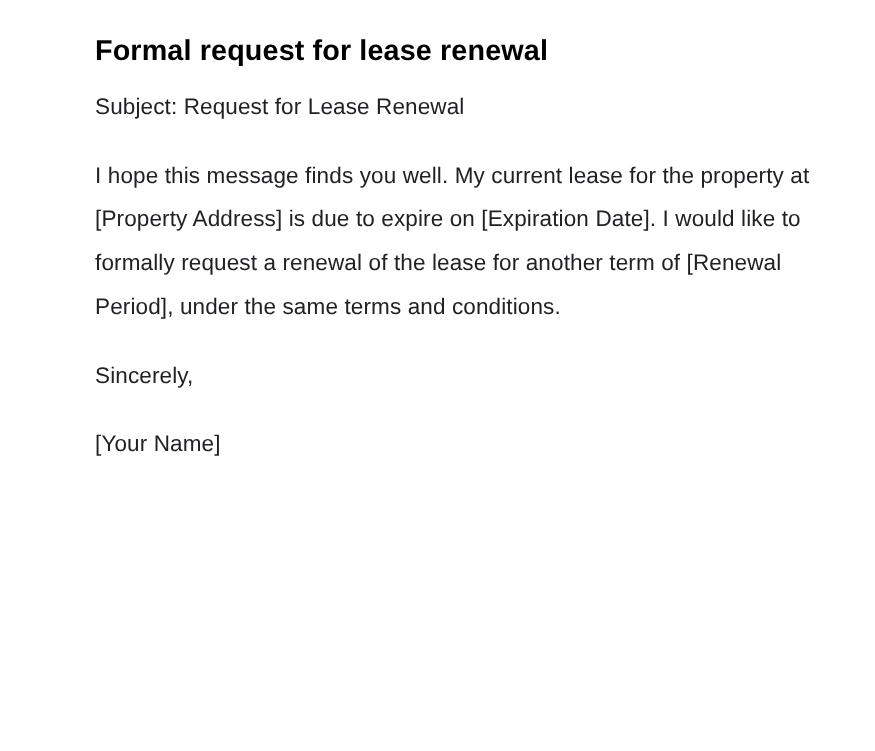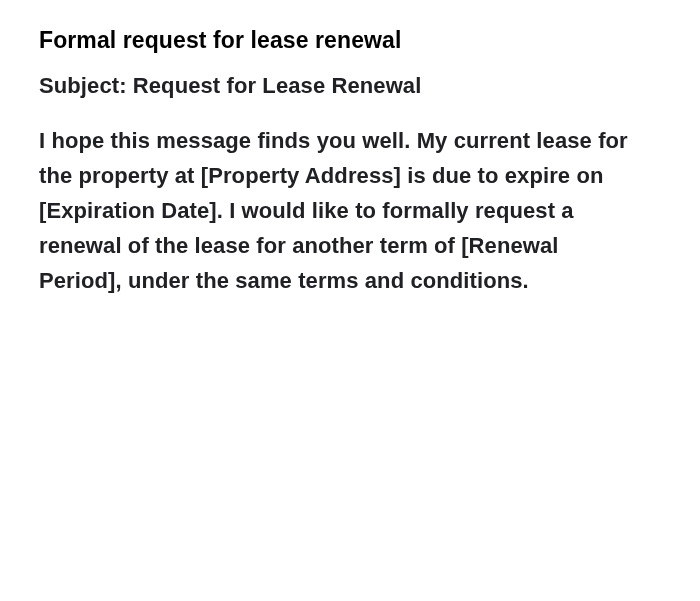--- a/index.html
+++ b/index.html
@@ -8,44 +8,47 @@
     padding: 0;
     background: #ffffff;
     width: 700px;
     height: 601px;
     overflow: hidden;
     font-family: "Liberation Sans", sans-serif;
   }
   .doc {
     padding: 26px 50px 0 39px;
     color: #202124;
+    margin-left: 37px;
   }
   .doc h1 {
     margin: 0 0 14px 0;
     font-size: 23px;
     line-height: 28px;
     font-weight: 700;
     color: #000000;
     letter-spacing: 0.1px;
   }
   .doc p {
     margin: 0 0 20px 0;
-    font-size: 22px;
+    font-size: 18px;
     line-height: 35px;
-    font-weight: 700;
+    font-weight: 400;
     max-width: 602px;
     letter-spacing: 0.1px;
   }
 </style>
 </head>
 <body>
 
 <main class="doc">
   <h1>Formal request for lease renewal</h1>
 
   <p>Subject: Request for Lease Renewal</p>
 
 
   <p>I hope this message finds you well. My current lease for the property at [Property Address] is due to expire on [Expiration Date]. I would like to formally request a renewal of the lease for another term of [Renewal Period], under the same terms and conditions.</p>
 
 
+  <p>Sincerely,</p>
 
+  <p>[Your Name]</p>
 </main>
 
 </body></html>

